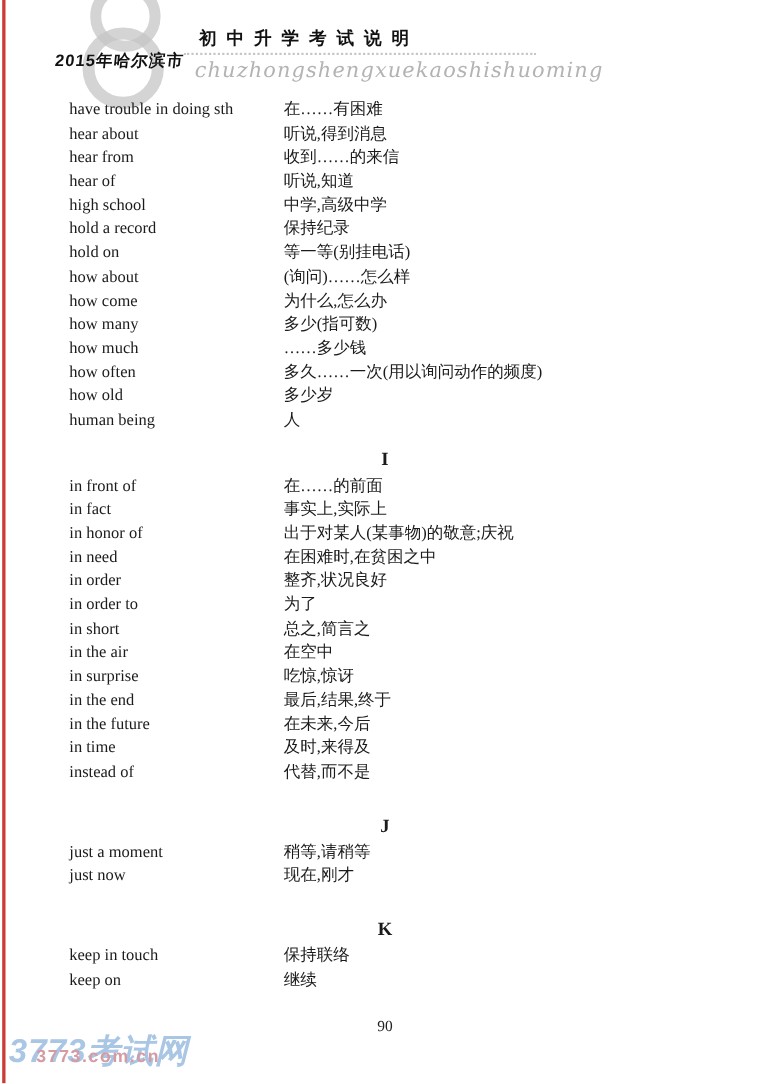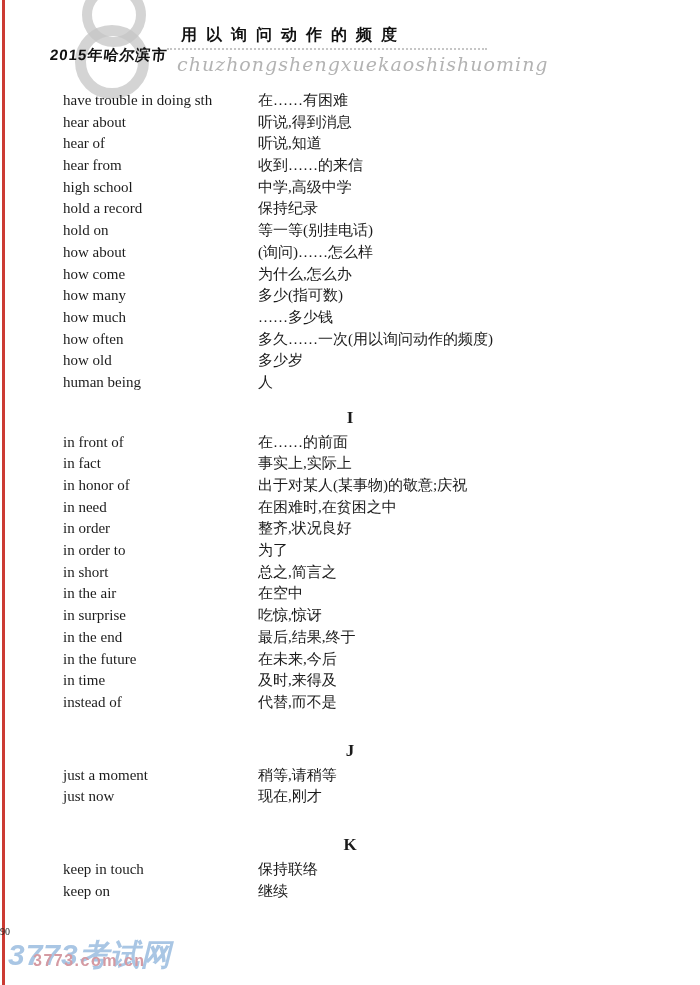--- a/index.html
+++ b/index.html
@@ -43,21 +43,21 @@
   .row { margin-left:63px; height:21.7px; line-height:21.7px; font-size:15px; white-space:nowrap; }
   .row .en { display:inline-block; width:195px; }
   .section-letter {
     text-align:center; font-weight:bold; font-size:17px;
     margin-top:26px; margin-bottom:3px; height:22px; line-height:22px;
   }
   .section-letter.first { margin-top:13px; }
   
   .page-number {
     position:absolute; left:0; top:926px; width:100%;
-    font-size:10px; color:#222;
+    text-align:center; font-size:14px; color:#222;
   }
   .watermark-name {
     position:absolute; left:8px; top:918px; white-space:nowrap;
     font-family:"Liberation Sans",sans-serif; font-weight:bold; font-style:italic;
     font-size:30px; letter-spacing:1px; color:var(--watermark-blue,#a9c6e4);margin-top:17px;
   }
   .watermark-url {
     position:absolute; left:33px; top:952px; white-space:nowrap;
     font-family:"Liberation Sans",sans-serif; font-weight:bold;
     font-size:16px; letter-spacing:1.5px; color:var(--watermark-red,#d59aa2);
@@ -66,31 +66,31 @@
 </head>
 <body>
 
 <div class="page">
 
   <div class="red-edge"></div>
 
   <header>
     <div class="ring ring1"></div>
     <div class="ring ring2"></div>
-    <div class="header-title">用以询问动作的频度</div>
+    <div class="header-title">初中升学考试说明</div>
     <div class="dotted-line"></div>
     <div class="year-city">2015年哈尔滨市</div>
     <div class="pinyin">chuzhongshengxuekaoshishuoming</div>
   </header>
 
   <main id="word-list">
       <div class="row"><span class="en">have trouble in doing sth</span><span class="zh">在……有困难</span></div>
       <div class="row"><span class="en">hear about</span><span class="zh">听说,得到消息</span></div>
+      <div class="row"><span class="en">hear from</span><span class="zh">收到……的来信</span></div>
       <div class="row"><span class="en">hear of</span><span class="zh">听说,知道</span></div>
-      <div class="row"><span class="en">hear from</span><span class="zh">收到……的来信</span></div>
       <div class="row"><span class="en">high school</span><span class="zh">中学,高级中学</span></div>
       <div class="row"><span class="en">hold a record</span><span class="zh">保持纪录</span></div>
       <div class="row"><span class="en">hold on</span><span class="zh">等一等(别挂电话)</span></div>
       <div class="row"><span class="en">how about</span><span class="zh">(询问)……怎么样</span></div>
       <div class="row"><span class="en">how come</span><span class="zh">为什么,怎么办</span></div>
       <div class="row"><span class="en">how many</span><span class="zh">多少(指可数)</span></div>
       <div class="row"><span class="en">how much</span><span class="zh">……多少钱</span></div>
       <div class="row"><span class="en">how often</span><span class="zh">多久……一次(用以询问动作的频度)</span></div>
       <div class="row"><span class="en">how old</span><span class="zh">多少岁</span></div>
       <div class="row"><span class="en">human being</span><span class="zh">人</span></div>

